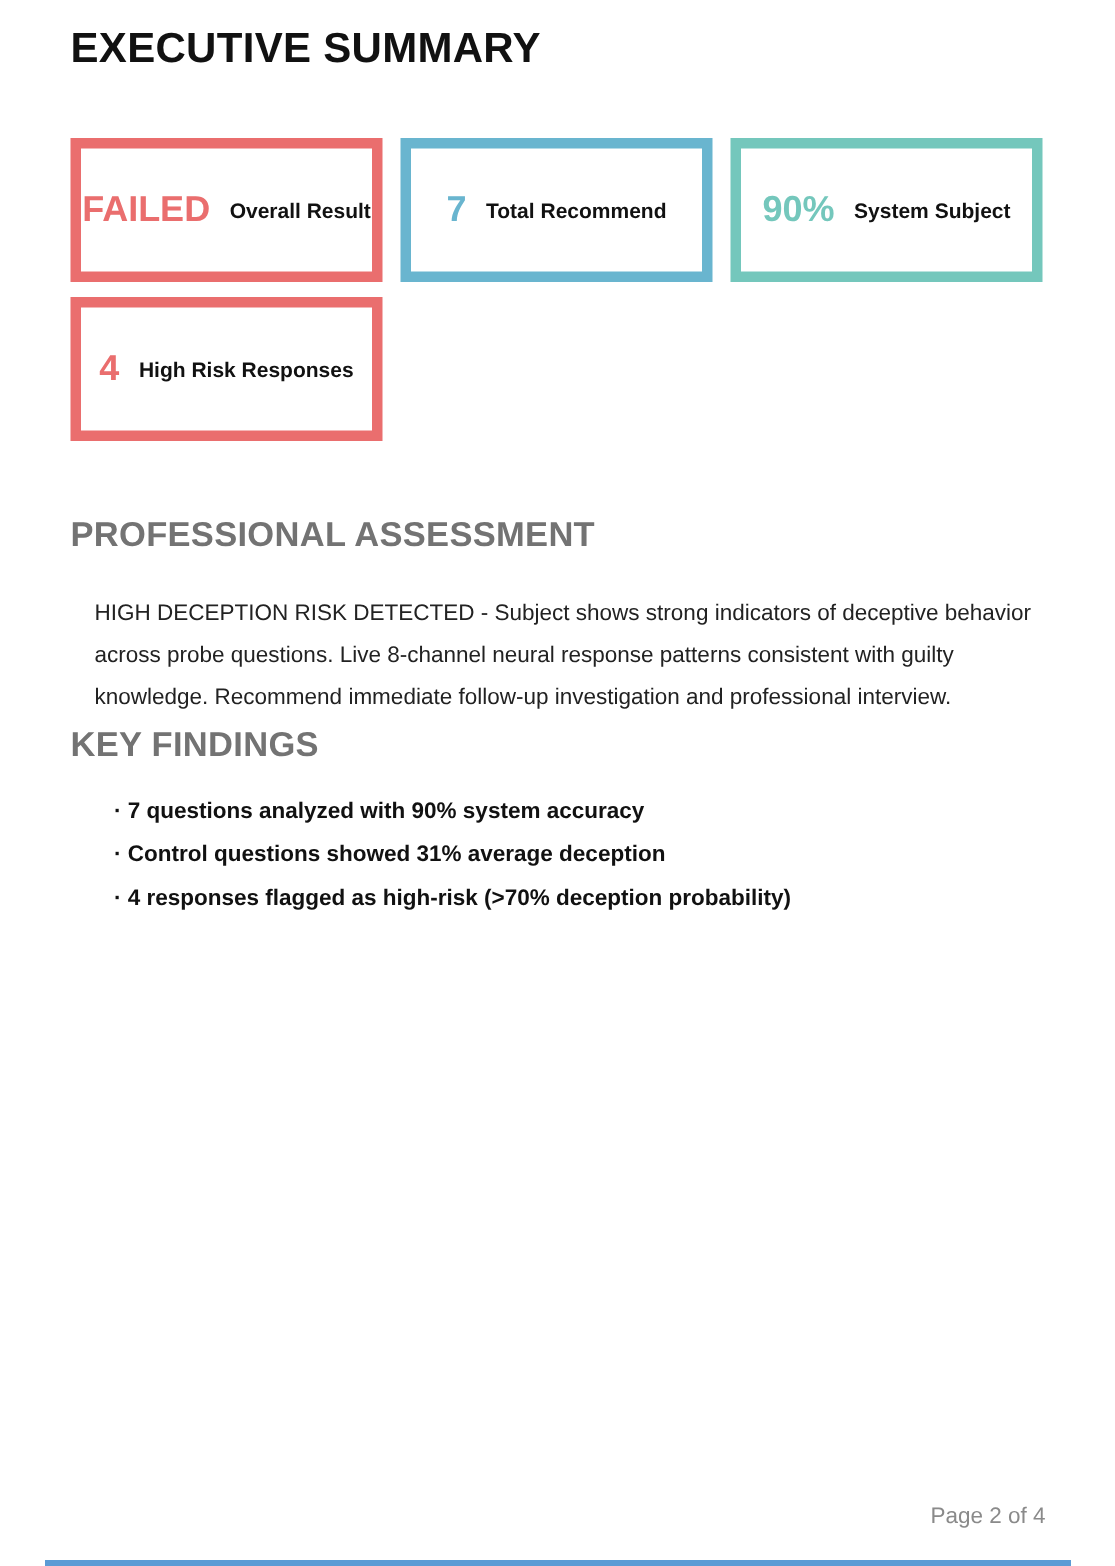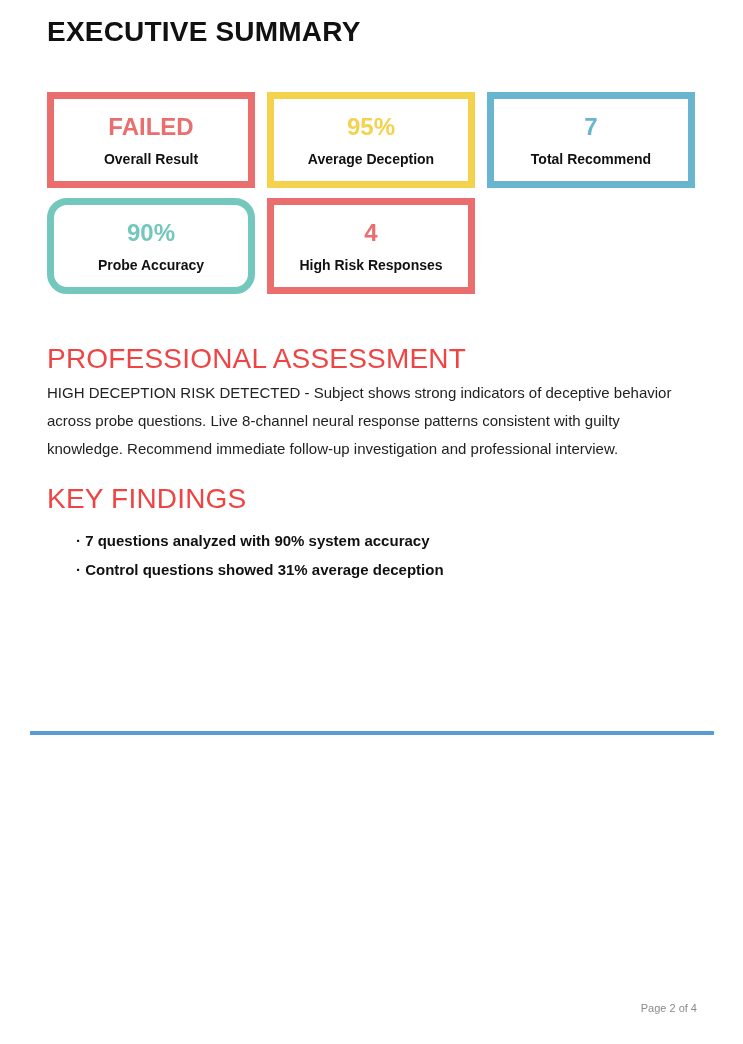--- a/index.html
+++ b/index.html
@@ -9,21 +9,21 @@
     height: 1044px;
     background: #ffffff;
     font-family: "Liberation Sans", sans-serif;
     position: relative;
     overflow: hidden;
   }
   .page {
     position: absolute;
     inset: 0;
     width: 743px;
-    height: 735px;
+    height: 1044px;
   }
   .page-title {
     position: absolute;
     left: 47px;
     top: 16px;
     font-size: 28px;
     font-weight: 700;
     color: #111111;
     letter-spacing: 0.2px;
     margin: 0;
@@ -38,55 +38,55 @@
     grid-auto-rows: 96px;
     column-gap: 12px;
     row-gap: 10px;
     box-sizing: border-box;
   }
   .stat-card {
     box-sizing: border-box;
     border: 7px solid #cccccc; 
     background: #ffffff;
     display: flex;
-    flex-direction: column;
+    flex-direction: row;
     align-items: center;
     justify-content: center;
     gap: 13px;
   }
   .card-value {
     font-size: 24px;
     font-weight: 700;
     line-height: 1;
   }
   .card-label {
     font-size: 14px;
     font-weight: 700;
     color: #111111;
     line-height: 1;
   }
   .section-heading {
     position: absolute;
     left: 47px;
-    font-size: 28px;
-    font-weight: 400;
-    color: #ef4444;
+    font-size: 23px;
+    font-weight: 700;
+    color: #737373;
     margin: 0;
     letter-spacing: 0.2px;
   }
   .assessment-heading { top: 343px; }
   .assessment-body {
     position: absolute;
     left: 47px;
     top: 379px;
     width: 648px;
     font-size: 15px;
     line-height: 28px;
     color: #222222;
-    margin: 0;
+    margin: 16px;
   }
   .findings-heading { top: 483px; }
   .findings-list {
     position: absolute;
     left: 62px;
     top: 519px;
     width: 620px;
     margin: 14px;
     padding: 0;
     list-style: none;
@@ -99,21 +99,21 @@
     margin-bottom: 13px;
   }
   .findings-list li::before {
     content: "\00B7\00A0";
     font-weight: 700;
   }
   .page-footer {
     position: absolute;
     top: 1002px;
     right: 46px;
-    font-size: 11px;
+    font-size: 15px;
     color: #8a8a8a;
   }
   .bottom-bar {
     position: absolute;
     left: 30px;
     right: 29px;
     bottom: 0;
     height: 4px;
     background: #5b9bd5; 
   }
@@ -123,46 +123,43 @@
 
 <div class="page">
 
   <h1 class="page-title">EXECUTIVE SUMMARY</h1>
 
   <div class="cards-grid">
     <div class="stat-card" style="border-color: rgb(234, 110, 110);">
       <div class="card-value" style="color: rgb(234, 110, 110);">FAILED</div>
       <div class="card-label">Overall Result</div>
     </div>
-    <div class="stat-card" style="border-color: rgb(245, 210, 77);">
-      <div class="card-value" style="color: rgb(245, 210, 77);">95%</div>
-      <div class="card-label">Average Deception</div>
-    </div>
     <div class="stat-card" style="border-color: rgb(105, 181, 207);">
       <div class="card-value" style="color: rgb(105, 181, 207);">7</div>
       <div class="card-label">Total Recommend</div>
     </div>
-    <div class="stat-card" style="border-color: rgb(116, 199, 188); border-radius: 20px;">
+    <div class="stat-card" style="border-color: rgb(116, 199, 188);">
       <div class="card-value" style="color: rgb(116, 199, 188);">90%</div>
-      <div class="card-label">Probe Accuracy</div>
+      <div class="card-label">System Subject</div>
     </div>
     <div class="stat-card" style="border-color: rgb(234, 110, 110);">
       <div class="card-value" style="color: rgb(234, 110, 110);">4</div>
       <div class="card-label">High Risk Responses</div>
     </div>
   </div>
 
   <h2 class="section-heading assessment-heading">PROFESSIONAL ASSESSMENT</h2>
 
   <p class="assessment-body">HIGH DECEPTION RISK DETECTED - Subject shows strong indicators of deceptive behavior across probe questions. Live 8-channel neural response patterns consistent with guilty knowledge. Recommend immediate follow-up investigation and professional interview.</p>
 
   <h2 class="section-heading findings-heading">KEY FINDINGS</h2>
 
   <ul class="findings-list">
     <li>7 questions analyzed with 90% system accuracy</li>
     <li>Control questions showed 31% average deception</li>
+    <li>4 responses flagged as high-risk (&gt;70% deception probability)</li>
   </ul>
 
   <div class="page-footer">Page 2 of 4</div>
 
   <div class="bottom-bar" style="background: rgb(91, 155, 213);"></div>
 
 </div>
 
 </body></html>

